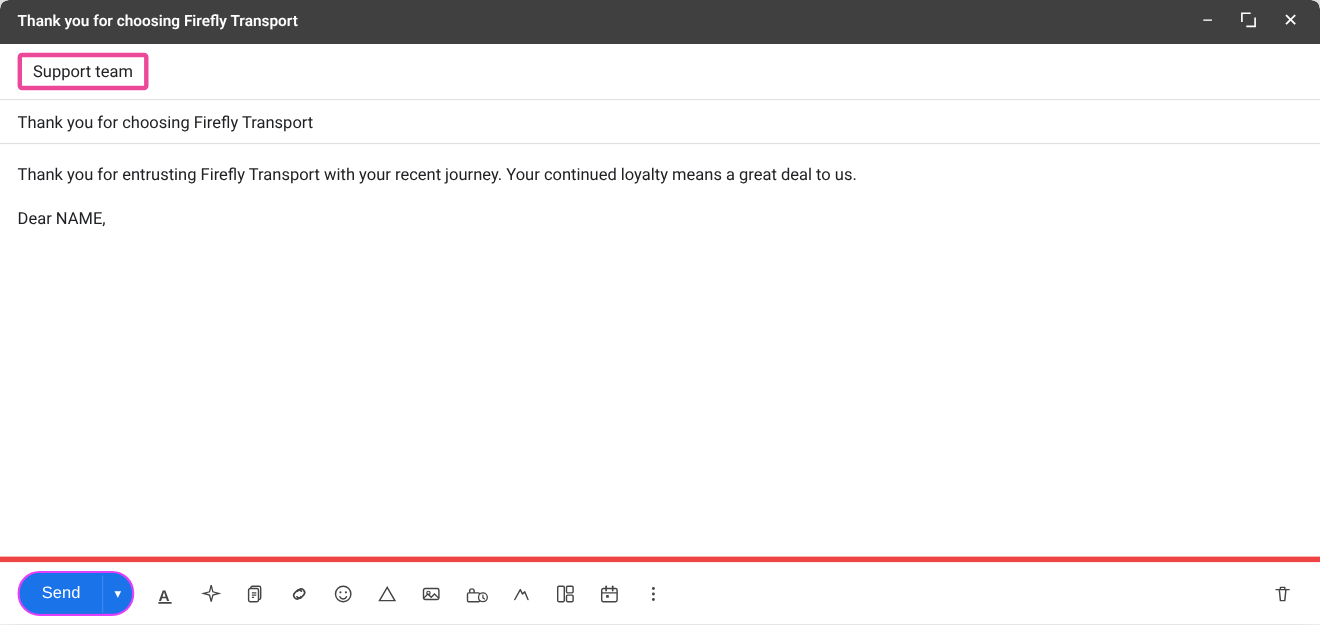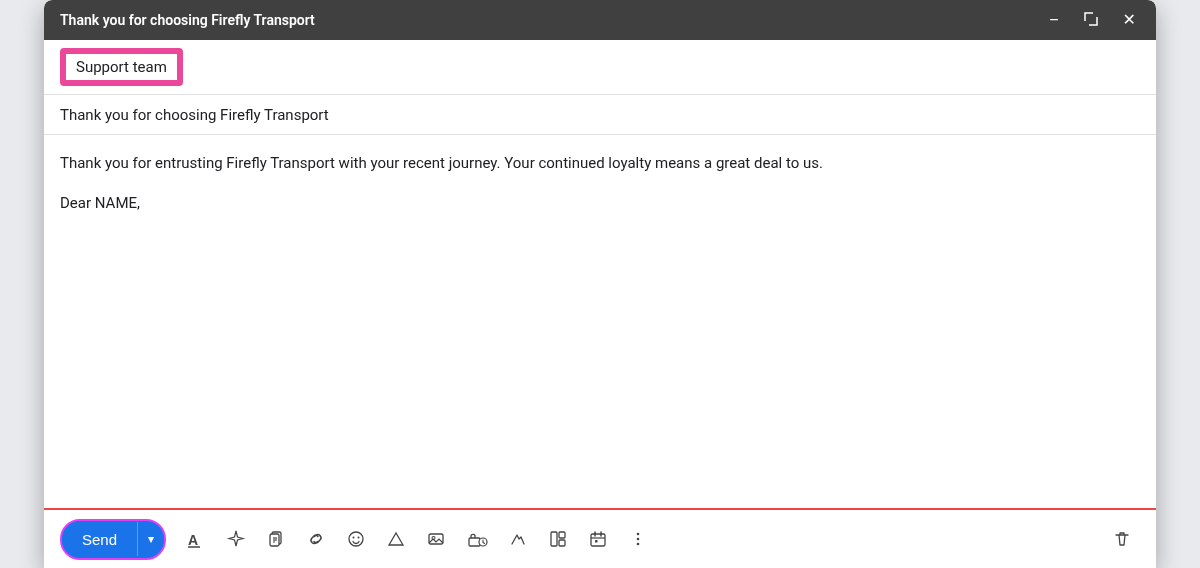--- a/index.html
+++ b/index.html
@@ -5,21 +5,21 @@
     * { box-sizing: border-box; margin: 0; padding: 0; }
     body {
       background: #e8eaed;
       display: flex;
       justify-content: center;
       align-items: center;
       min-height: 100vh;
       font-family: 'Roboto', Arial, sans-serif;
     }
     .compose-window {
-      width: 1112px;
+      width: 1200px;
       height: 568px;
       background: #fff;
       border-radius: 8px 8px 0 0;
       box-shadow: 0 8px 24px rgba(0,0,0,0.3);
       display: flex;
       flex-direction: column;
       overflow: hidden;
     }
     .title-bar {
       background: #404040;
@@ -62,21 +62,21 @@
       padding: 8px 16px;
       border-bottom: 1px solid #e0e0e0;
       min-height: 46px;
     }
     .field-to {
       position: relative;
     }
     .to-chip {
       display: inline-flex;
       align-items: center;
-      border: 6px solid #ec4899;
+      border: 4px solid #ec4899;
       border-radius: 4px;
       padding: 4px 10px;
       font-size: 15px;
       color: #202124;
       background: #fff;
       cursor: text;
     }
     .subject-row {
       padding: 10px 16px;
       border-bottom: 1px solid #e0e0e0;
@@ -106,21 +106,21 @@
       color: #202124;
       line-height: 1.6;
     }
     .body-text p {
       margin-bottom: 16px;
     }
     .toolbar {
       display: flex;
       align-items: center;
       padding: 8px 16px;
-      border-top: 2px solid #ef4444;
+      border-top: 5px solid #ef4444;
       gap: 4px;
       min-height: 60px;
     }
     .send-btn-group {
       display: flex;
       align-items: center;
       background: #1a73e8;
       border-radius: 20px;
       border: 2px solid #e040fb;
       overflow: hidden;

